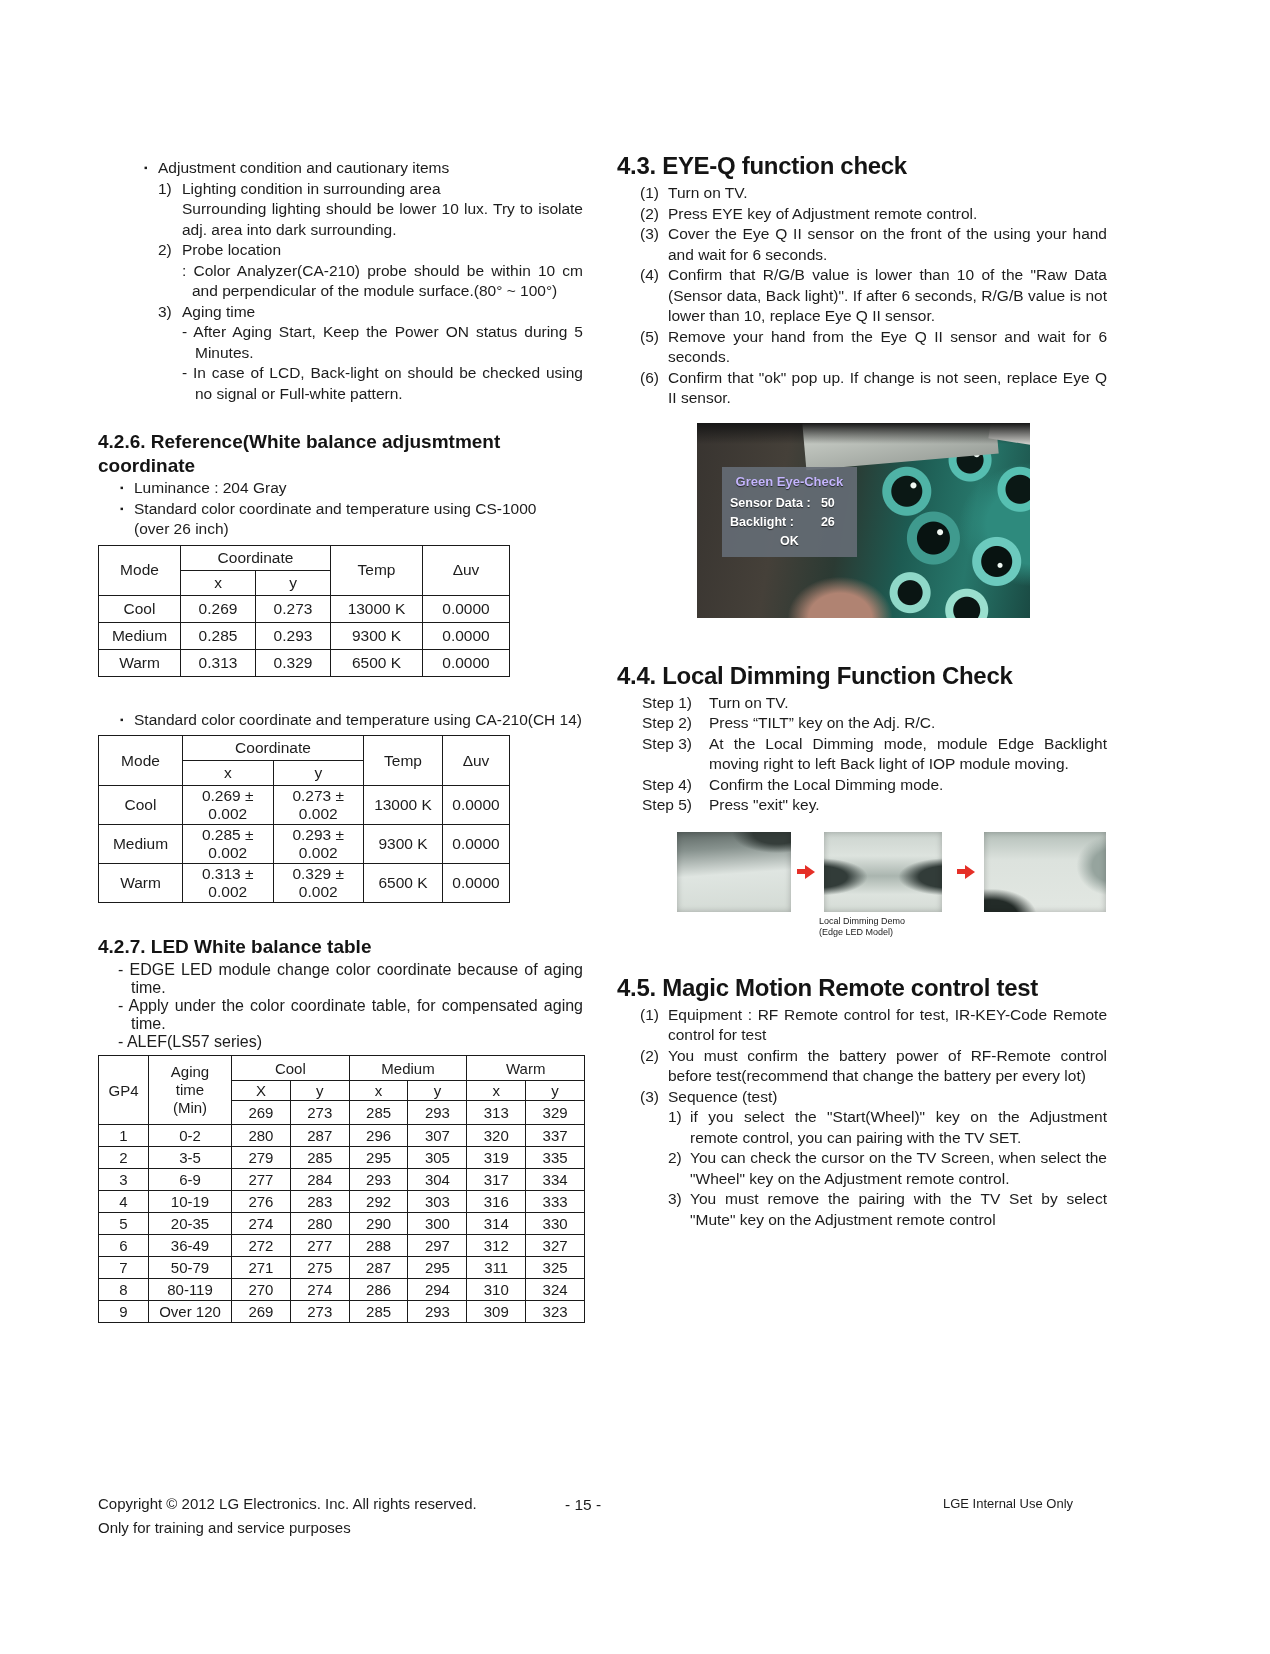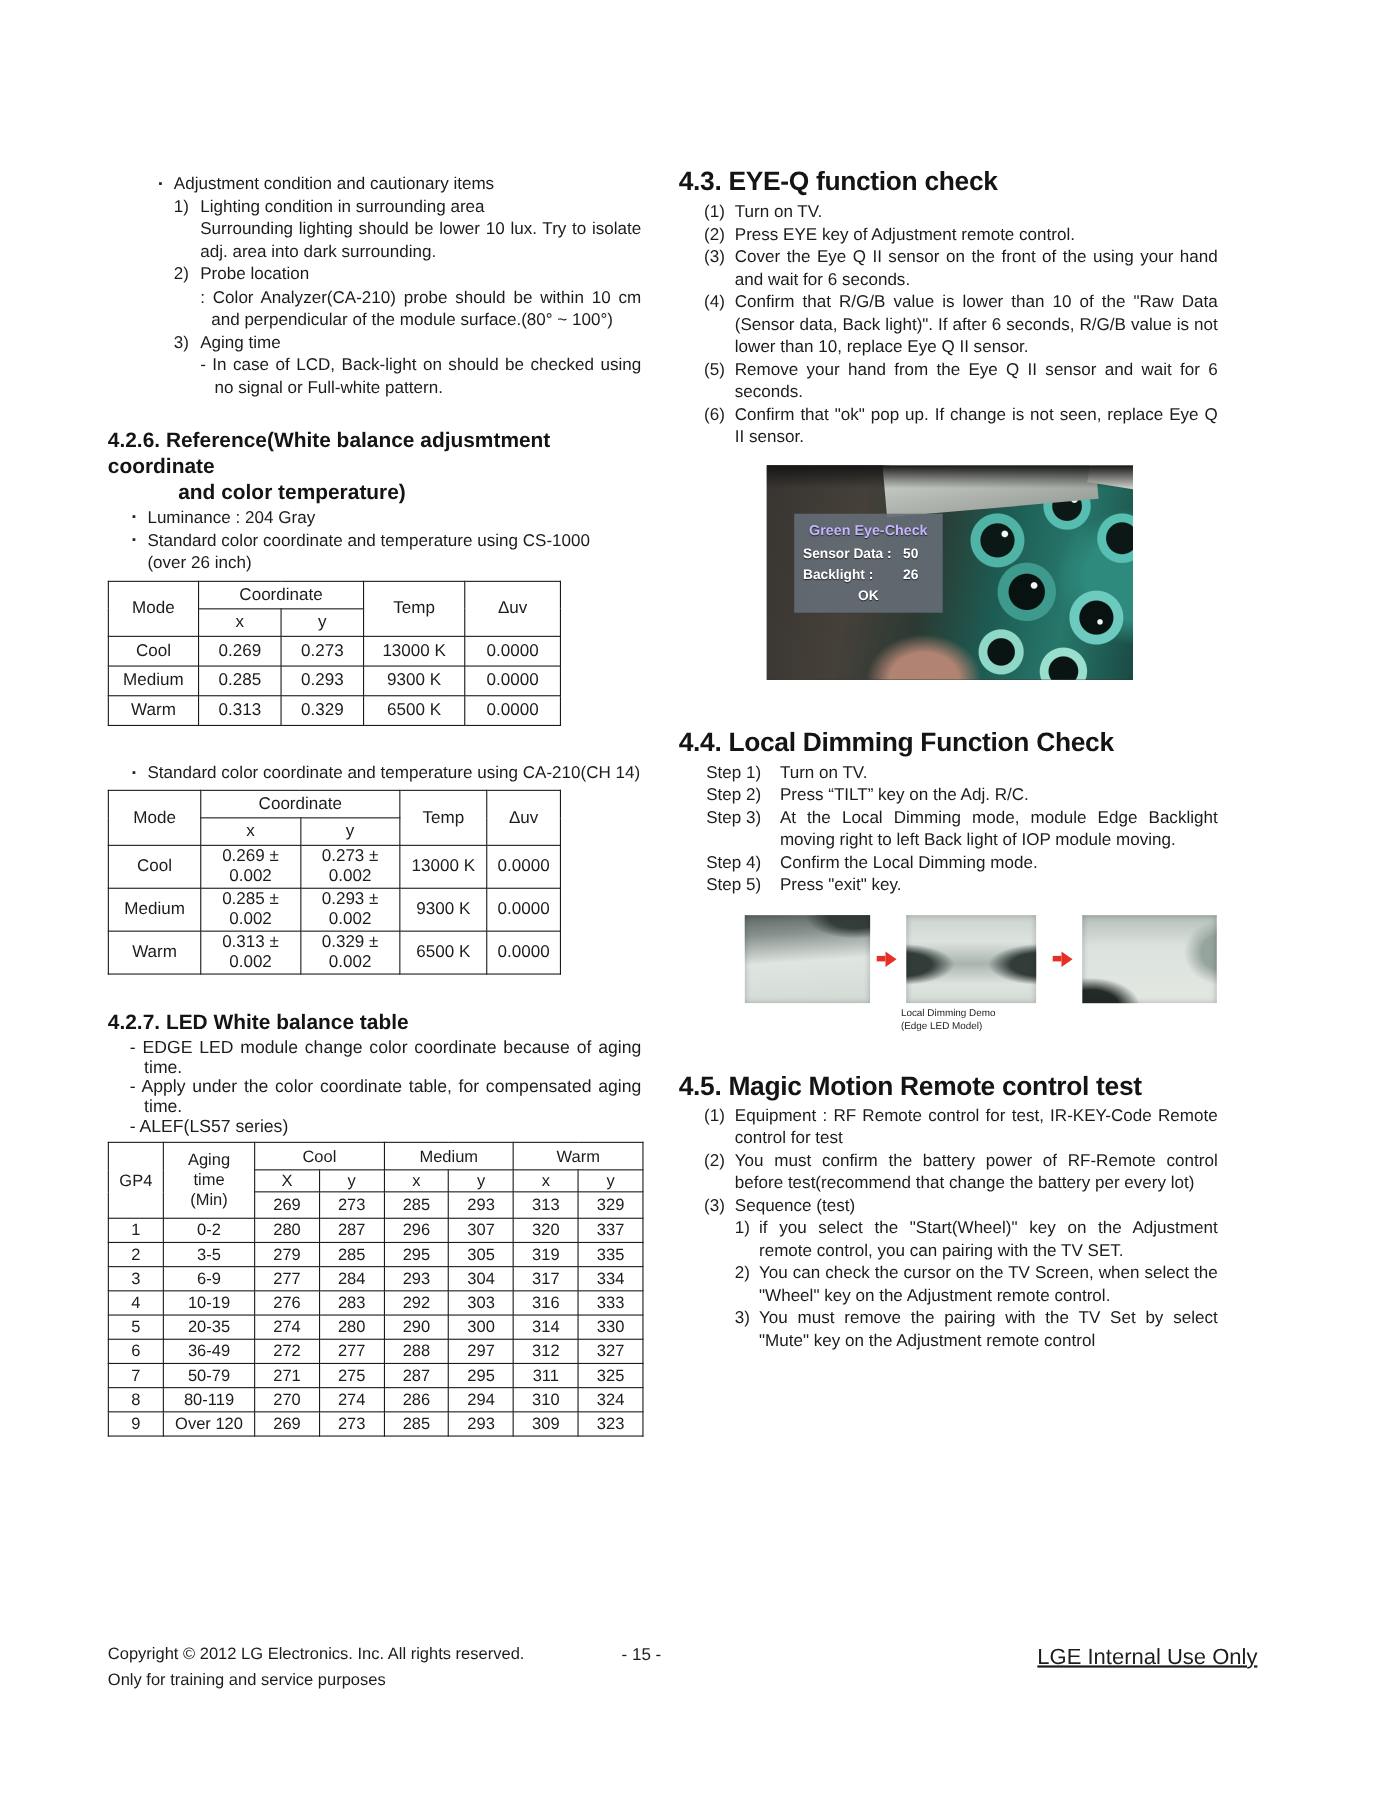--- a/index.html
+++ b/index.html
@@ -127,21 +127,21 @@
       radial-gradient(ellipse 46px 40px at 104% 42%, #96a49e 0 40%, rgba(0,0,0,0) 75%),
       linear-gradient(180deg, #b4bfb9 0%, #dce2dd 35%, #e2e7e2 100%); }
   .arrow { display:flex; align-items:center; margin:0 0 0 6px; }
   .arrow .bar  { width:8px; height:5px; background:#e52f27; }
   .arrow .head { width:0; height:0; border:7px solid rgba(0,0,0,0); border-right:0; border-left:10px solid #e52f27; }
   .ld-caption { margin:4px 0 0 202px; width:148px; font-size:9px; line-height:11px; text-align:left; color:#222; }
 
   
   .footer-left  { position:absolute; left:98px;  top:1492px; font-size:15px; line-height:24px; }
   .footer-center{ position:absolute; left:565px; top:1496px; font-size:15.5px; }
-  .footer-right { position:absolute; left:943px; top:1496px; font-size:20px;text-decoration:underline; }
+  .footer-right { position:absolute; left:943px; top:1496px; font-size:13px; }
 </style>
 </head>
 <body>
 
 <div>
 
   <div class="col-left">
 
     <div class="adj">
       <div class="bline">
@@ -155,25 +155,25 @@
       <p class="abody just">Surrounding lighting should be lower 10 lux. Try to isolate adj. area into dark surrounding.</p>
       <div class="numline">
         <span class="n">2)</span>
         <span>Probe location</span>
       </div>
       <p class="abody hang just">: Color Analyzer(CA-210) probe should be within 10 cm and perpendicular of the module surface.(80° ~ 100°)</p>
       <div class="numline">
         <span class="n">3)</span>
         <span>Aging time</span>
       </div>
+      <p class="adash just">- After Aging Start, Keep the Power ON status during 5 Minutes.</p>
       <p class="adash just">- In case of LCD, Back-light on should be checked using no signal or Full-white pattern.</p>
     </div>
 
     <h3 class="h-small h426">4.2.6. Reference(White balance adjusmtment coordinate</h3>
-    <h3 class="h-small h426b">and color temperature)</h3>
 
     <div class="bline b426">
       <span class="sq">▪</span>
       <span>Luminance : 204 Gray</span>
     </div>
     <div class="bline b426">
       <span class="sq">▪</span>
       <span class="nowrap">Standard color coordinate and temperature using CS-1000</span>
     </div>
     <div class="bcont b426">(over 26 inch)</div>

